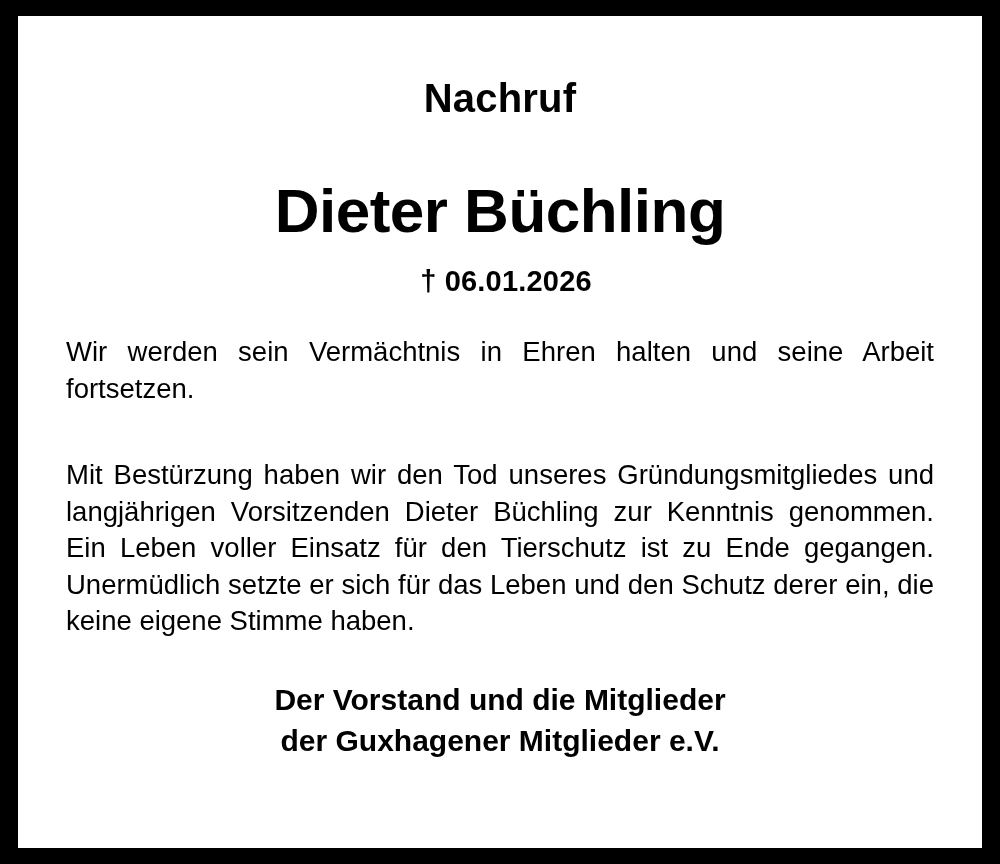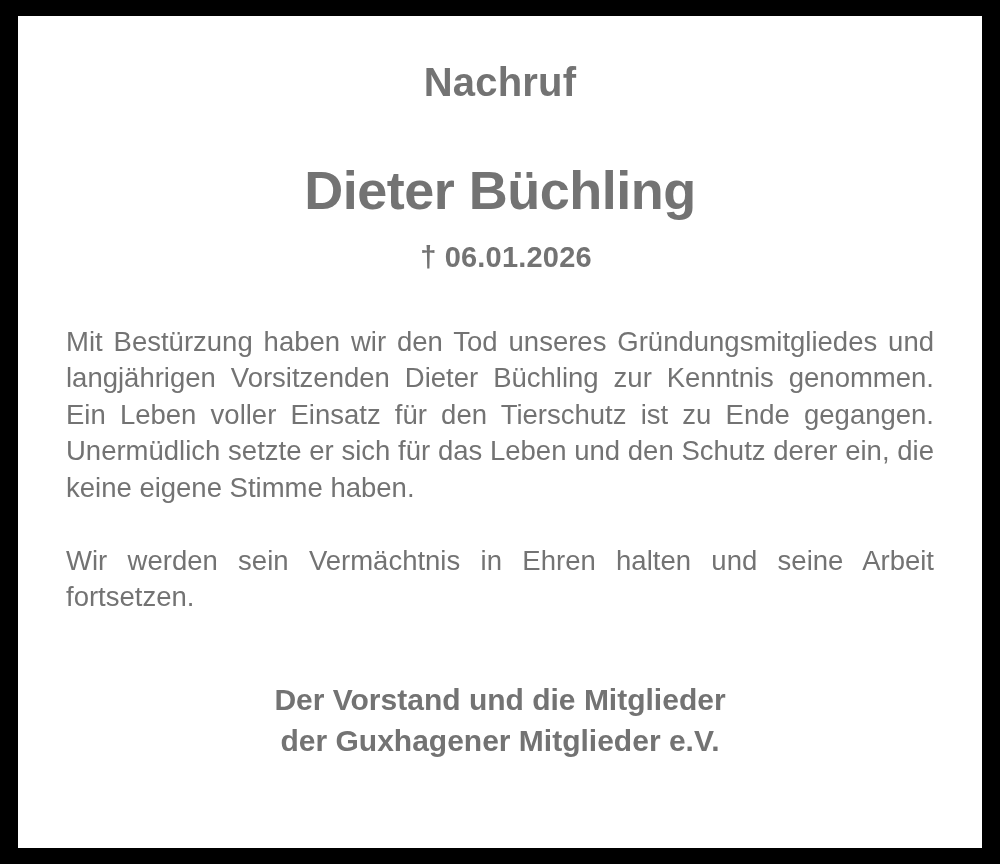--- a/index.html
+++ b/index.html
@@ -13,36 +13,36 @@
     box-sizing: border-box;
     background: #000000;
     padding: 16px 18px 16px 18px;
     font-family: "Liberation Sans", sans-serif;
   }
   .obituary-card {
     width: 100%;
     height: 100%;
     box-sizing: border-box;
     background: #ffffff;
-    color: #737373;
+    color: #000000;
     display: flex;
     flex-direction: column;
     align-items: center;
-    padding: 32px 50px 28px 50px;
+    padding: 48px 50px 28px 50px;
   }
   .heading {
     font-size: 40px;
     font-weight: bold;
     line-height: 1.1;
     letter-spacing: 0.2px;
     text-align: center;
     margin: 12px 0 0 0;
   }
   .deceased-name {
-    font-size: 54px;
+    font-size: 62px;
     font-weight: bold;
     line-height: 1.05;
     text-align: center;
     margin: 58px 0 0 0;
     letter-spacing: -0.5px;
   }
   .death-date {
     font-size: 29px;
     font-weight: bold;
     text-align: center;
@@ -84,22 +84,22 @@
 <div class="obituary-page">
   <div class="obituary-card">
 
     <div class="heading">Nachruf</div>
 
     <div class="deceased-name">Dieter Büchling</div>
 
     <div class="death-date">† 06.01.2026</div>
 
     <div class="body-block">
+      <p class="paragraph paragraph-2">Wir werden sein Vermächtnis in Ehren halten und seine Arbeit fortsetzen.</p>
       <p class="paragraph paragraph-1">Mit Bestürzung haben wir den Tod unseres Gründungsmitgliedes und langjährigen Vorsitzenden Dieter Büchling zur Kenntnis genommen. Ein Leben voller Einsatz für den Tierschutz ist zu Ende gegangen. Unermüdlich setzte er sich für das Leben und den Schutz derer ein, die keine eigene Stimme haben.</p>
-      <p class="paragraph paragraph-2">Wir werden sein Vermächtnis in Ehren halten und seine Arbeit fortsetzen.</p>
     </div>
 
     <div class="signature">
       <span class="signature-line">Der Vorstand und die Mitglieder</span>
       <span class="signature-line">der Guxhagener Mitglieder e.V.</span>
     </div>
 
   </div>
 </div>
 

